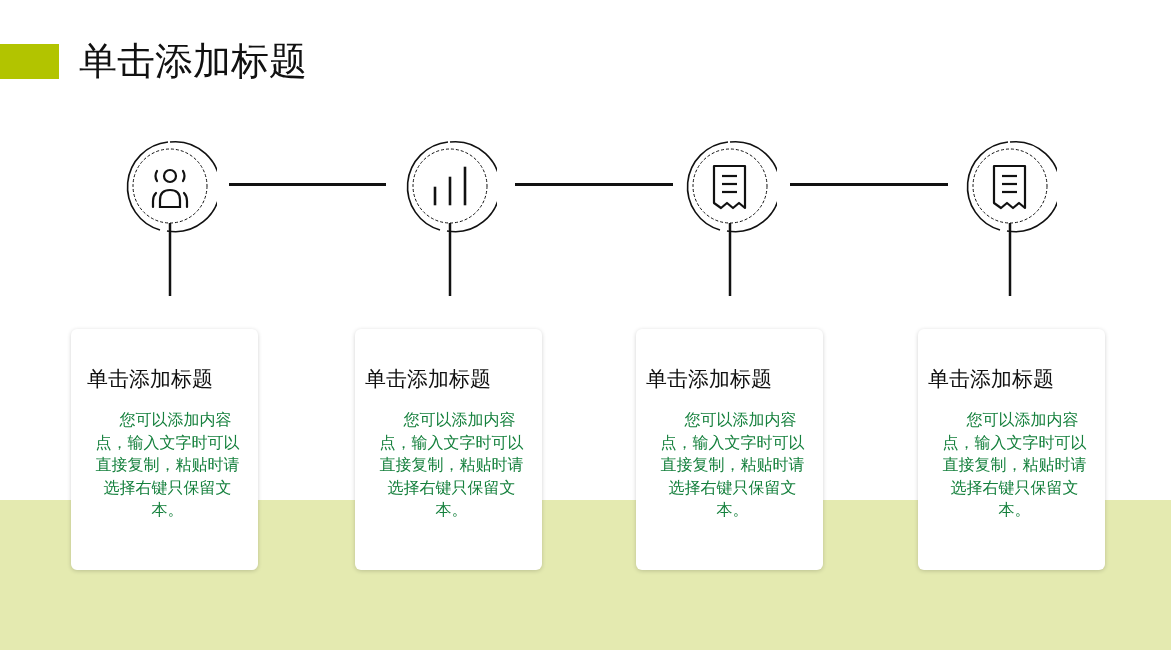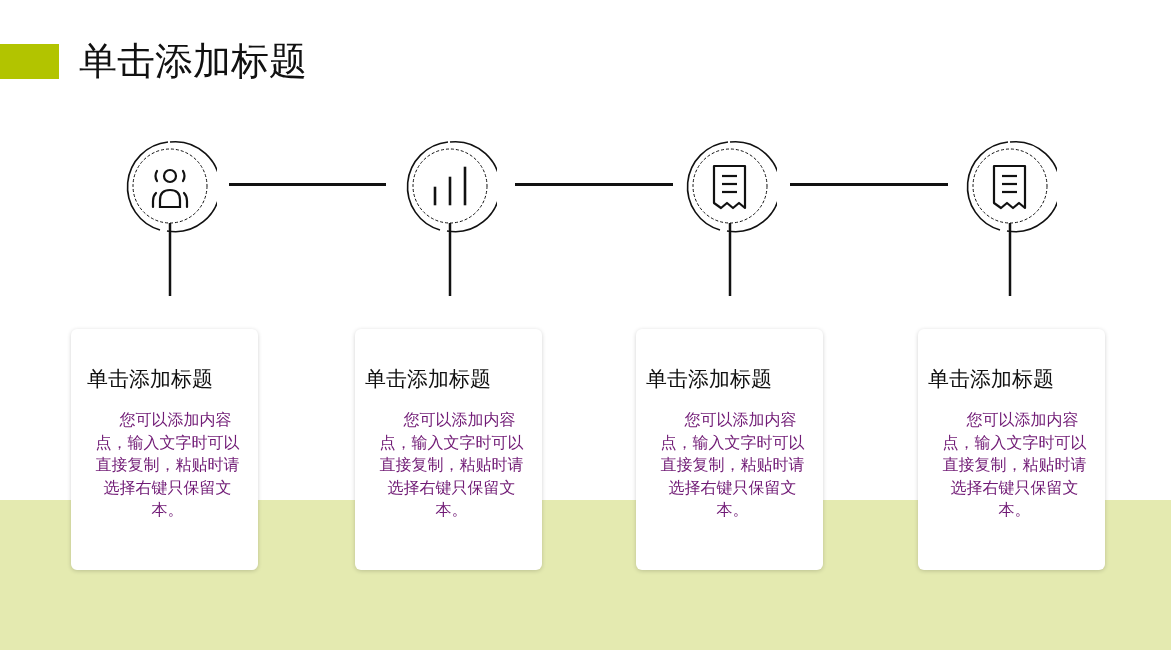--- a/index.html
+++ b/index.html
@@ -33,21 +33,21 @@
     background: #fff; border-radius: 6px;
     box-shadow: 0 1px 4px rgba(0,0,0,0.18);
   }
   .card-title {
     position: absolute; left: 0; right: 0; top: 36px;
     font-size: 21px; line-height: 28px; color: #111;
     padding-left: 16px; white-space: nowrap;
   }
   .card-body {
     position: absolute; left: 20px; right: 14px; top: 80px;
-    font-size: 16px; line-height: 22.5px; color: #701a75; text-align: center;
+    font-size: 16px; line-height: 22.5px; color: #15803d; text-align: center;
     text-indent: 1em;
   }
 </style>
 </head>
 <body>
 
 <div class="band"></div>
 <div class="accent"></div>
 <div class="title">单击添加标题</div>
 

